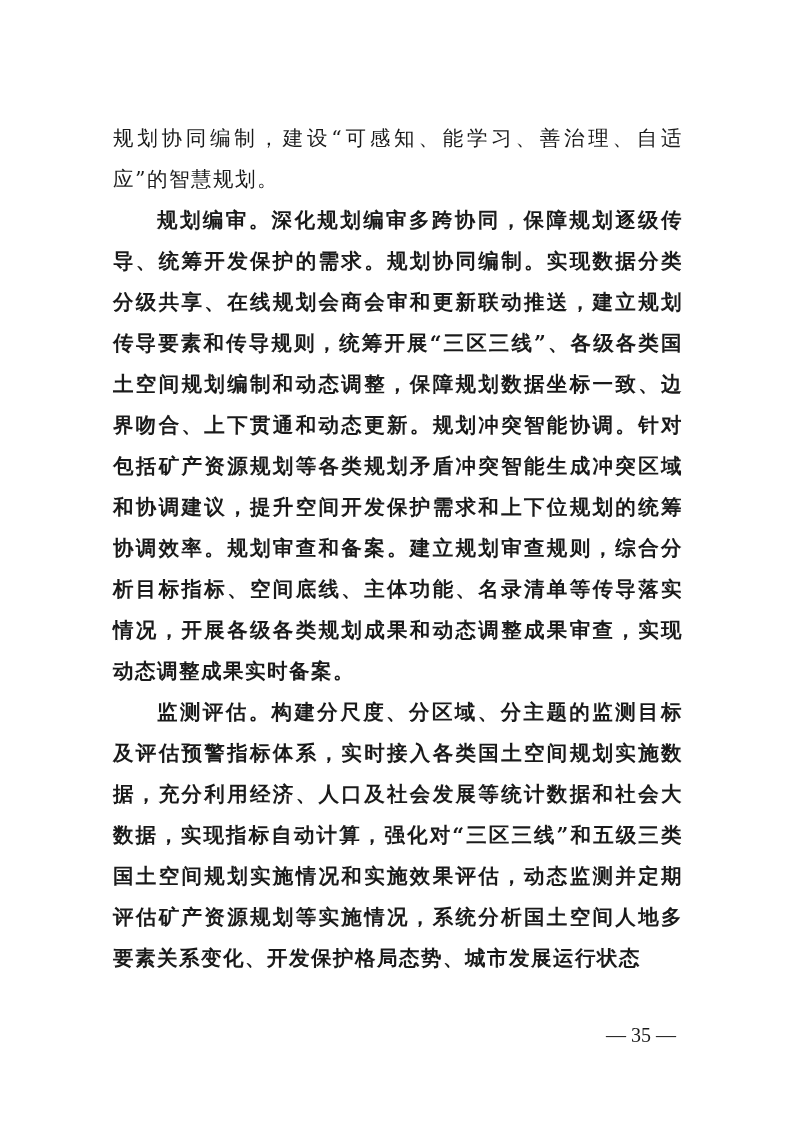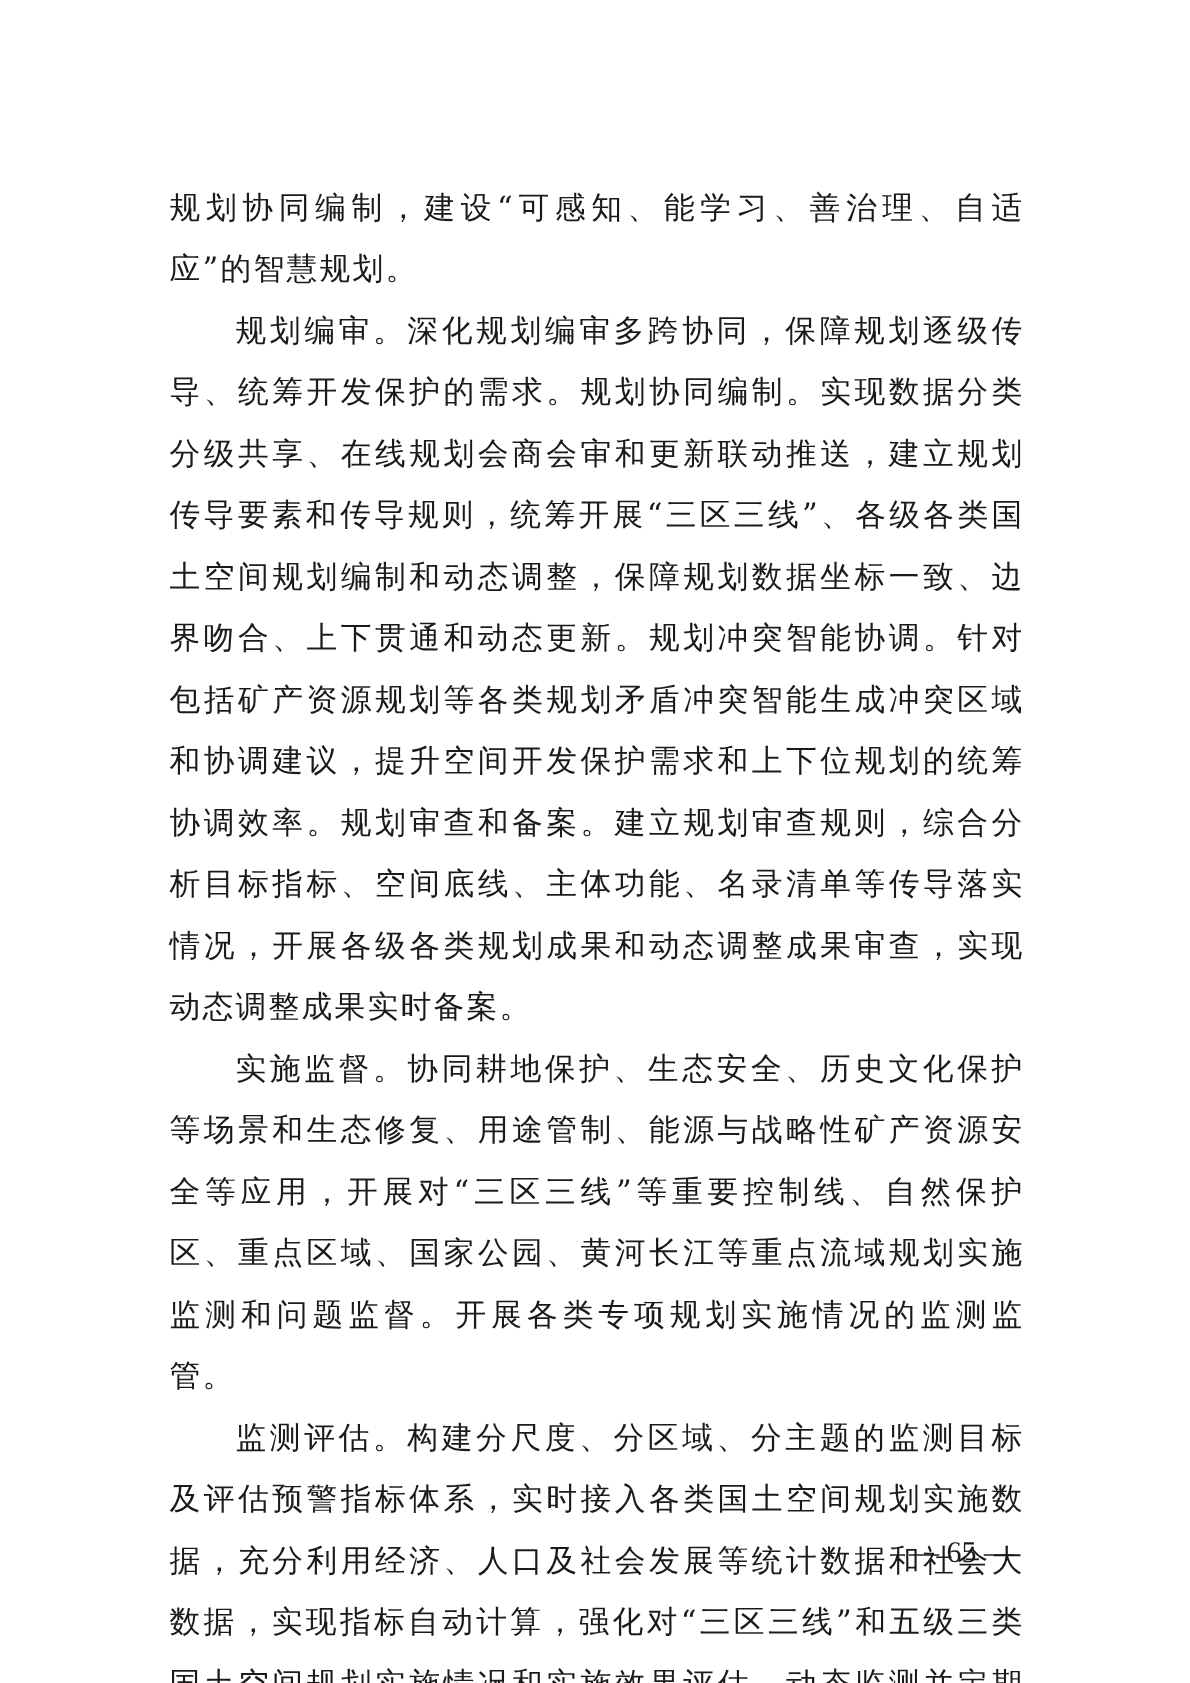--- a/index.html
+++ b/index.html
@@ -4,30 +4,29 @@
   <style>
     html, body { margin: 0; padding: 0; background: #ffffff; }
     body { width: 793px; height: 1122px; position: relative; overflow: hidden; }
     .page {
       position: absolute; left: 113px; top: 118px; width: 570px;
       font-family: "DejaVu Serif", "Liberation Serif", serif;
       font-size: 20.5px; color: #1a1a1a;
       line-height: 41px; text-align: justify; letter-spacing: 1.5px;
     }
     .page p { margin: 0; }
-    .indent { text-indent: 44px; }
+    .indent { text-indent: 44px; font-weight: bold; }
     .page-number {
       position: absolute; left: 596px; top: 1024px; width: 90px;
       font-family: "Liberation Serif", "DejaVu Serif", serif;
       font-size: 20px; color: #1a1a1a; text-align: center; letter-spacing: 0;
     }
   </style>
 </head>
 <body>
 
 <div class="page">
   <p>规划协同编制，建设“可感知、能学习、善治理、自适应”的智慧规划。</p>
   <p class="indent">规划编审。深化规划编审多跨协同，保障规划逐级传导、统筹开发保护的需求。规划协同编制。实现数据分类分级共享、在线规划会商会审和更新联动推送，建立规划传导要素和传导规则，统筹开展“三区三线”、各级各类国土空间规划编制和动态调整，保障规划数据坐标一致、边界吻合、上下贯通和动态更新。规划冲突智能协调。针对包括矿产资源规划等各类规划矛盾冲突智能生成冲突区域和协调建议，提升空间开发保护需求和上下位规划的统筹协调效率。规划审查和备案。建立规划审查规则，综合分析目标指标、空间底线、主体功能、名录清单等传导落实情况，开展各级各类规划成果和动态调整成果审查，实现动态调整成果实时备案。</p>
-  <p class="indent">实施监督。协同耕地保护、生态安全、历史文化保护等场景和生态修复、用途管制、能源与战略性矿产资源安全等应用，开展对“三区三线”等重要控制线、自然保护区、重点区域、国家公园、黄河长江等重点流域规划实施监测和问题监督。开展各类专项规划实施情况的监测监管。</p>
   <p class="indent">监测评估。构建分尺度、分区域、分主题的监测目标及评估预警指标体系，实时接入各类国土空间规划实施数据，充分利用经济、人口及社会发展等统计数据和社会大数据，实现指标自动计算，强化对“三区三线”和五级三类国土空间规划实施情况和实施效果评估，动态监测并定期评估矿产资源规划等实施情况，系统分析国土空间人地多要素关系变化、开发保护格局态势、城市发展运行状态</p>
 </div>
 
-<div class="page-number">— 65 —</div>
+<div class="page-number">— 35 —</div>
 
 </body></html>

